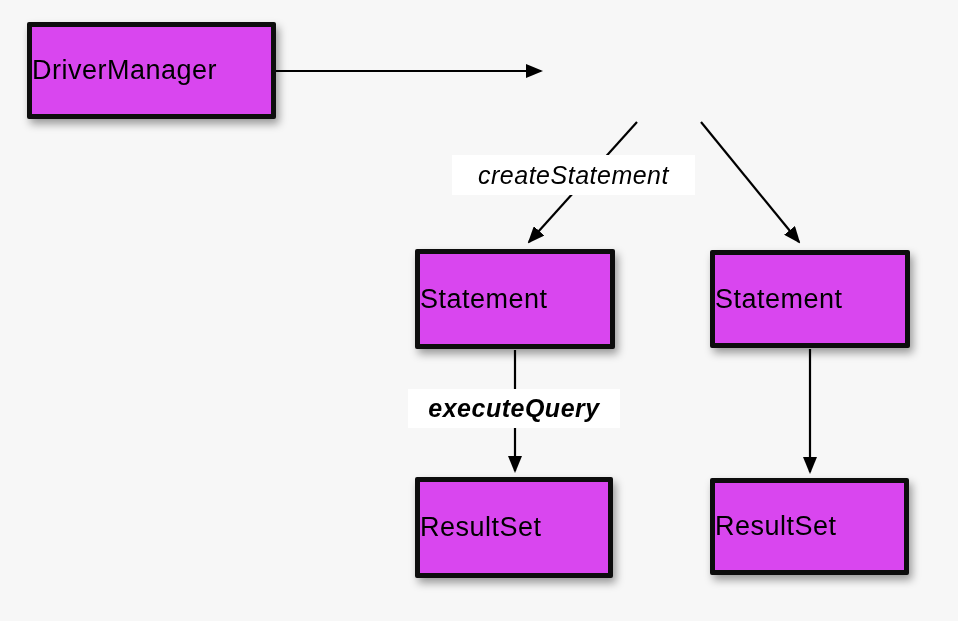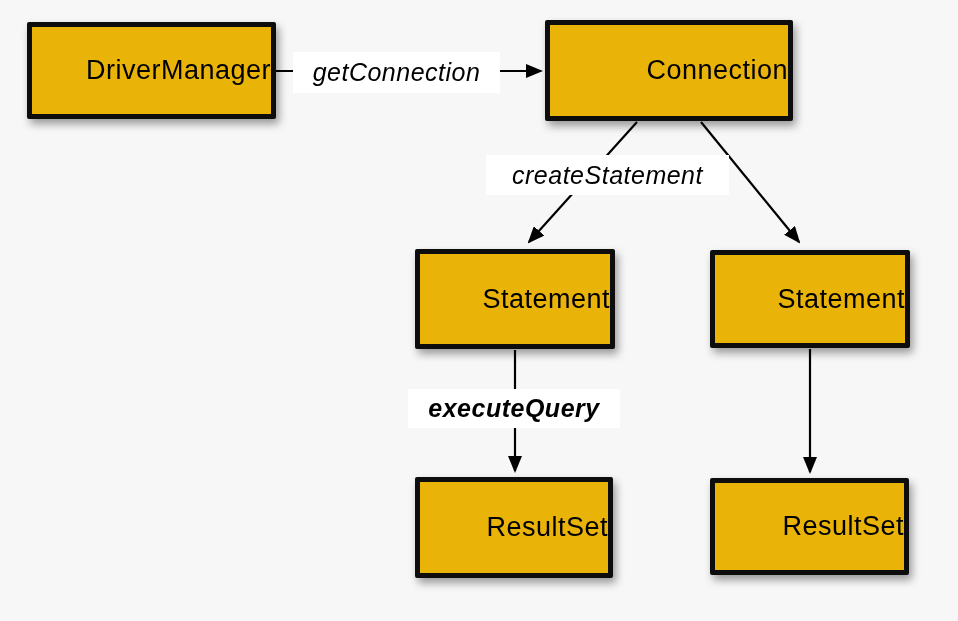--- a/index.html
+++ b/index.html
@@ -17,27 +17,27 @@
   }
   .edges-svg {
     position: absolute;
     left: 0; top: 0;
     width: 958px; height: 621px;
     z-index: 1;
   }
   .node {
     position: absolute;
     box-sizing: border-box;
-    background: #eab308;
+    background: #d946ef;
     border: 5px solid #0d0d0d;
     border-radius: 2px;
     box-shadow: 3px 5px 8px rgba(0,0,0,0.38);
     display: flex;
     align-items: center;
-    justify-content: flex-end;
+    justify-content: flex-start;
     z-index: 2;
     color: #000000;
     font-size: 27px;
     letter-spacing: 0.5px;
   }
   .node-driver-manager { left: 27px;  top: 22px;  width: 249px; height: 97px;  }
   .node-connection     { left: 545px; top: 20px;  width: 248px; height: 101px; }
   .node-statement-left { left: 415px; top: 249px; width: 200px; height: 100px; }
   .node-statement-right{ left: 710px; top: 250px; width: 200px; height: 98px;  }
   .node-resultset-left { left: 415px; top: 477px; width: 198px; height: 101px; }
@@ -50,21 +50,21 @@
     color: #000000;
     display: flex;
     align-items: center;
     justify-content: center;
     font-style: italic;
     font-size: 25px;
     letter-spacing: 0.5px;
     z-index: 3;
   }
   .label-get-connection   { left: 293px; top: 52px;  width: 207px; height: 41px; }
-  .label-create-statement { left: 486px; top: 155px; width: 243px; height: 40px; }
+  .label-create-statement { left: 452px; top: 155px; width: 243px; height: 40px; }
   .label-execute-query    { left: 408px; top: 389px; width: 212px; height: 39px; font-weight: bold; }
 </style>
 </head>
 <body>
 
 <div class="canvas">
 
   <svg class="edges-svg" viewBox="0 0 958 621" xmlns="http://www.w3.org/2000/svg">
     <defs>
       <marker id="arrowhead" viewBox="0 0 17 14" markerWidth="17" markerHeight="14" refX="15" refY="7" orient="auto" markerUnits="userSpaceOnUse">
@@ -75,43 +75,37 @@
     <line x1="637" y1="122" x2="529" y2="242" stroke="#000000" stroke-width="2.2" marker-end="url(#arrowhead)"></line>
     <line x1="701" y1="122" x2="799" y2="242" stroke="#000000" stroke-width="2.2" marker-end="url(#arrowhead)"></line>
     <line x1="515" y1="350" x2="515" y2="471" stroke="#000000" stroke-width="2.2" marker-end="url(#arrowhead)"></line>
     <line x1="810" y1="349" x2="810" y2="472" stroke="#000000" stroke-width="2.2" marker-end="url(#arrowhead)"></line>
   </svg>
 
   <div class="node node-driver-manager">
     <span>DriverManager</span>
   </div>
 
-  <div class="node node-connection">
-    <span>Connection</span>
-  </div>
 
   <div class="node node-statement-left">
     <span>Statement</span>
   </div>
 
   <div class="node node-statement-right">
     <span>Statement</span>
   </div>
 
   <div class="node node-resultset-left">
     <span>ResultSet</span>
   </div>
 
   <div class="node node-resultset-right">
     <span>ResultSet</span>
   </div>
 
-  <div class="edge-label label-get-connection">
-    <span>getConnection</span>
-  </div>
 
   <div class="edge-label label-create-statement">
     <span>createStatement</span>
   </div>
 
   <div class="edge-label label-execute-query">
     <span>executeQuery</span>
   </div>
 
 </div>

